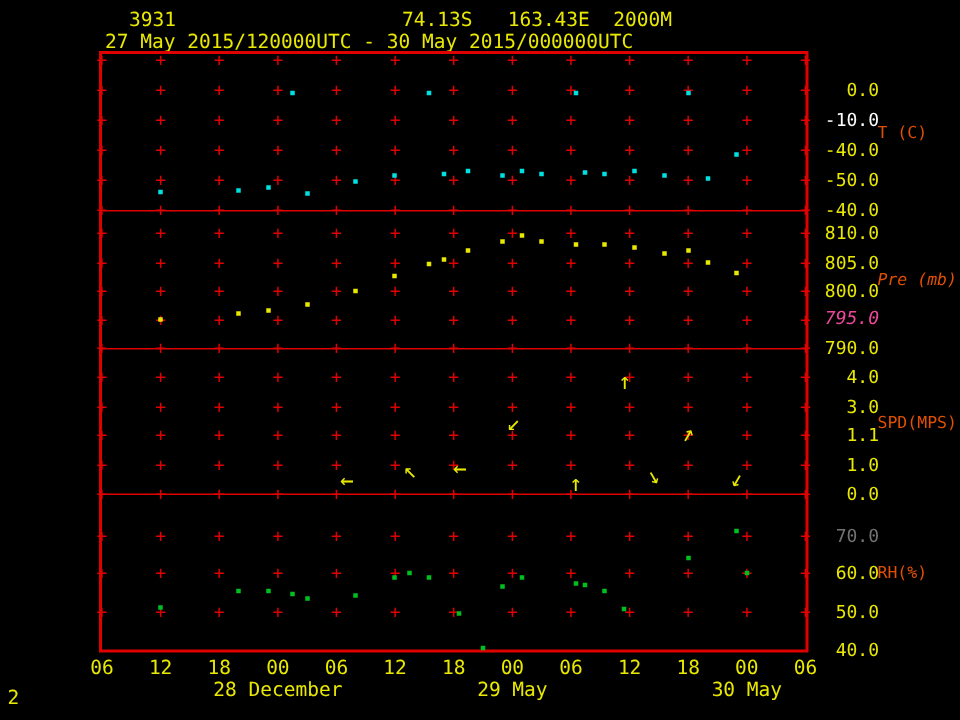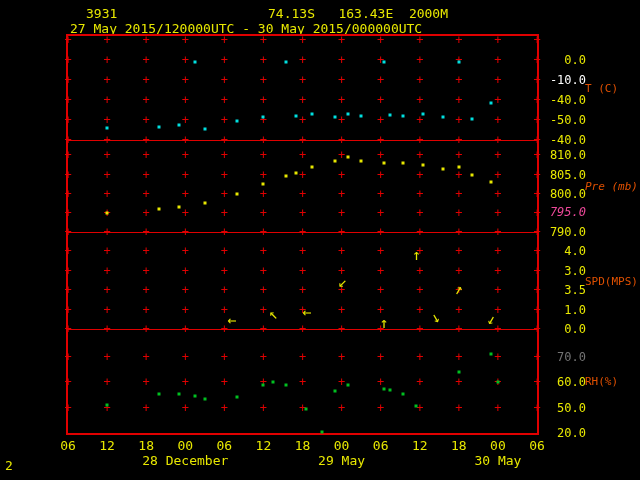--- a/index.html
+++ b/index.html
@@ -363,28 +363,28 @@
     <span class="ylab" style="color: rgb(232, 232, 0); top: 133px;">-40.0</span>
     <span class="ulab" style="color: rgb(224, 80, 0); top: 82px;">T (C)</span>
     <span class="ylab" style="color: rgb(232, 232, 0); top: 148.333px;">810.0</span>
     <span class="ylab" style="color: rgb(232, 232, 0); top: 167.5px;">805.0</span>
     <span class="ylab" style="color: rgb(232, 232, 0); top: 186.667px;">800.0</span>
     <span class="ylab" style="color: #ec4899; top: 205px; font-style: italic;">795.0</span>
     <span class="ylab" style="color: rgb(232, 232, 0); top: 225px;">790.0</span>
     <span class="ulab" style="color: rgb(224, 80, 0); top: 180px; font-style: italic;">Pre (mb)</span>
     <span class="ylab" style="color: rgb(232, 232, 0); top: 244.4px;">4.0</span>
     <span class="ylab" style="color: rgb(232, 232, 0); top: 263.8px;">3.0</span>
-    <span class="ylab" style="color: rgb(232, 232, 0); top: 283.2px;">3.5</span>
+    <span class="ylab" style="color: rgb(232, 232, 0); top: 283.2px;">1.1</span>
     <span class="ylab" style="color: rgb(232, 232, 0); top: 302.6px;">1.0</span>
     <span class="ylab" style="color: rgb(232, 232, 0); top: 322px;">0.0</span>
     <span class="ulab" style="color: rgb(224, 80, 0); top: 274.5px;">SPD(MPS)</span>
     <span class="ylab" style="color: #737373; top: 349.902px;">70.0</span>
     <span class="ylab" style="color: rgb(232, 232, 0); top: 375.268px;">60.0</span>
     <span class="ylab" style="color: rgb(232, 232, 0); top: 400.634px;">50.0</span>
-    <span class="ylab" style="color: rgb(232, 232, 0); top: 426px;">20.0</span>
+    <span class="ylab" style="color: rgb(232, 232, 0); top: 426px;">40.0</span>
     <span class="ulab" style="color: rgb(224, 80, 0); top: 375px;">RH(%)</span>
     <span class="xlab" style="color: rgb(232, 232, 0); left: 68px;">06</span>
     <span class="xlab" style="color: rgb(232, 232, 0); left: 107.083px;">12</span>
     <span class="xlab" style="color: rgb(232, 232, 0); left: 146.167px;">18</span>
     <span class="xlab" style="color: rgb(232, 232, 0); left: 185.25px;">00</span>
     <span class="xlab" style="color: rgb(232, 232, 0); left: 224.333px;">06</span>
     <span class="xlab" style="color: rgb(232, 232, 0); left: 263.417px;">12</span>
     <span class="xlab" style="color: rgb(232, 232, 0); left: 302.5px;">18</span>
     <span class="xlab" style="color: rgb(232, 232, 0); left: 341.583px;">00</span>
     <span class="xlab" style="color: rgb(232, 232, 0); left: 380.667px;">06</span>

